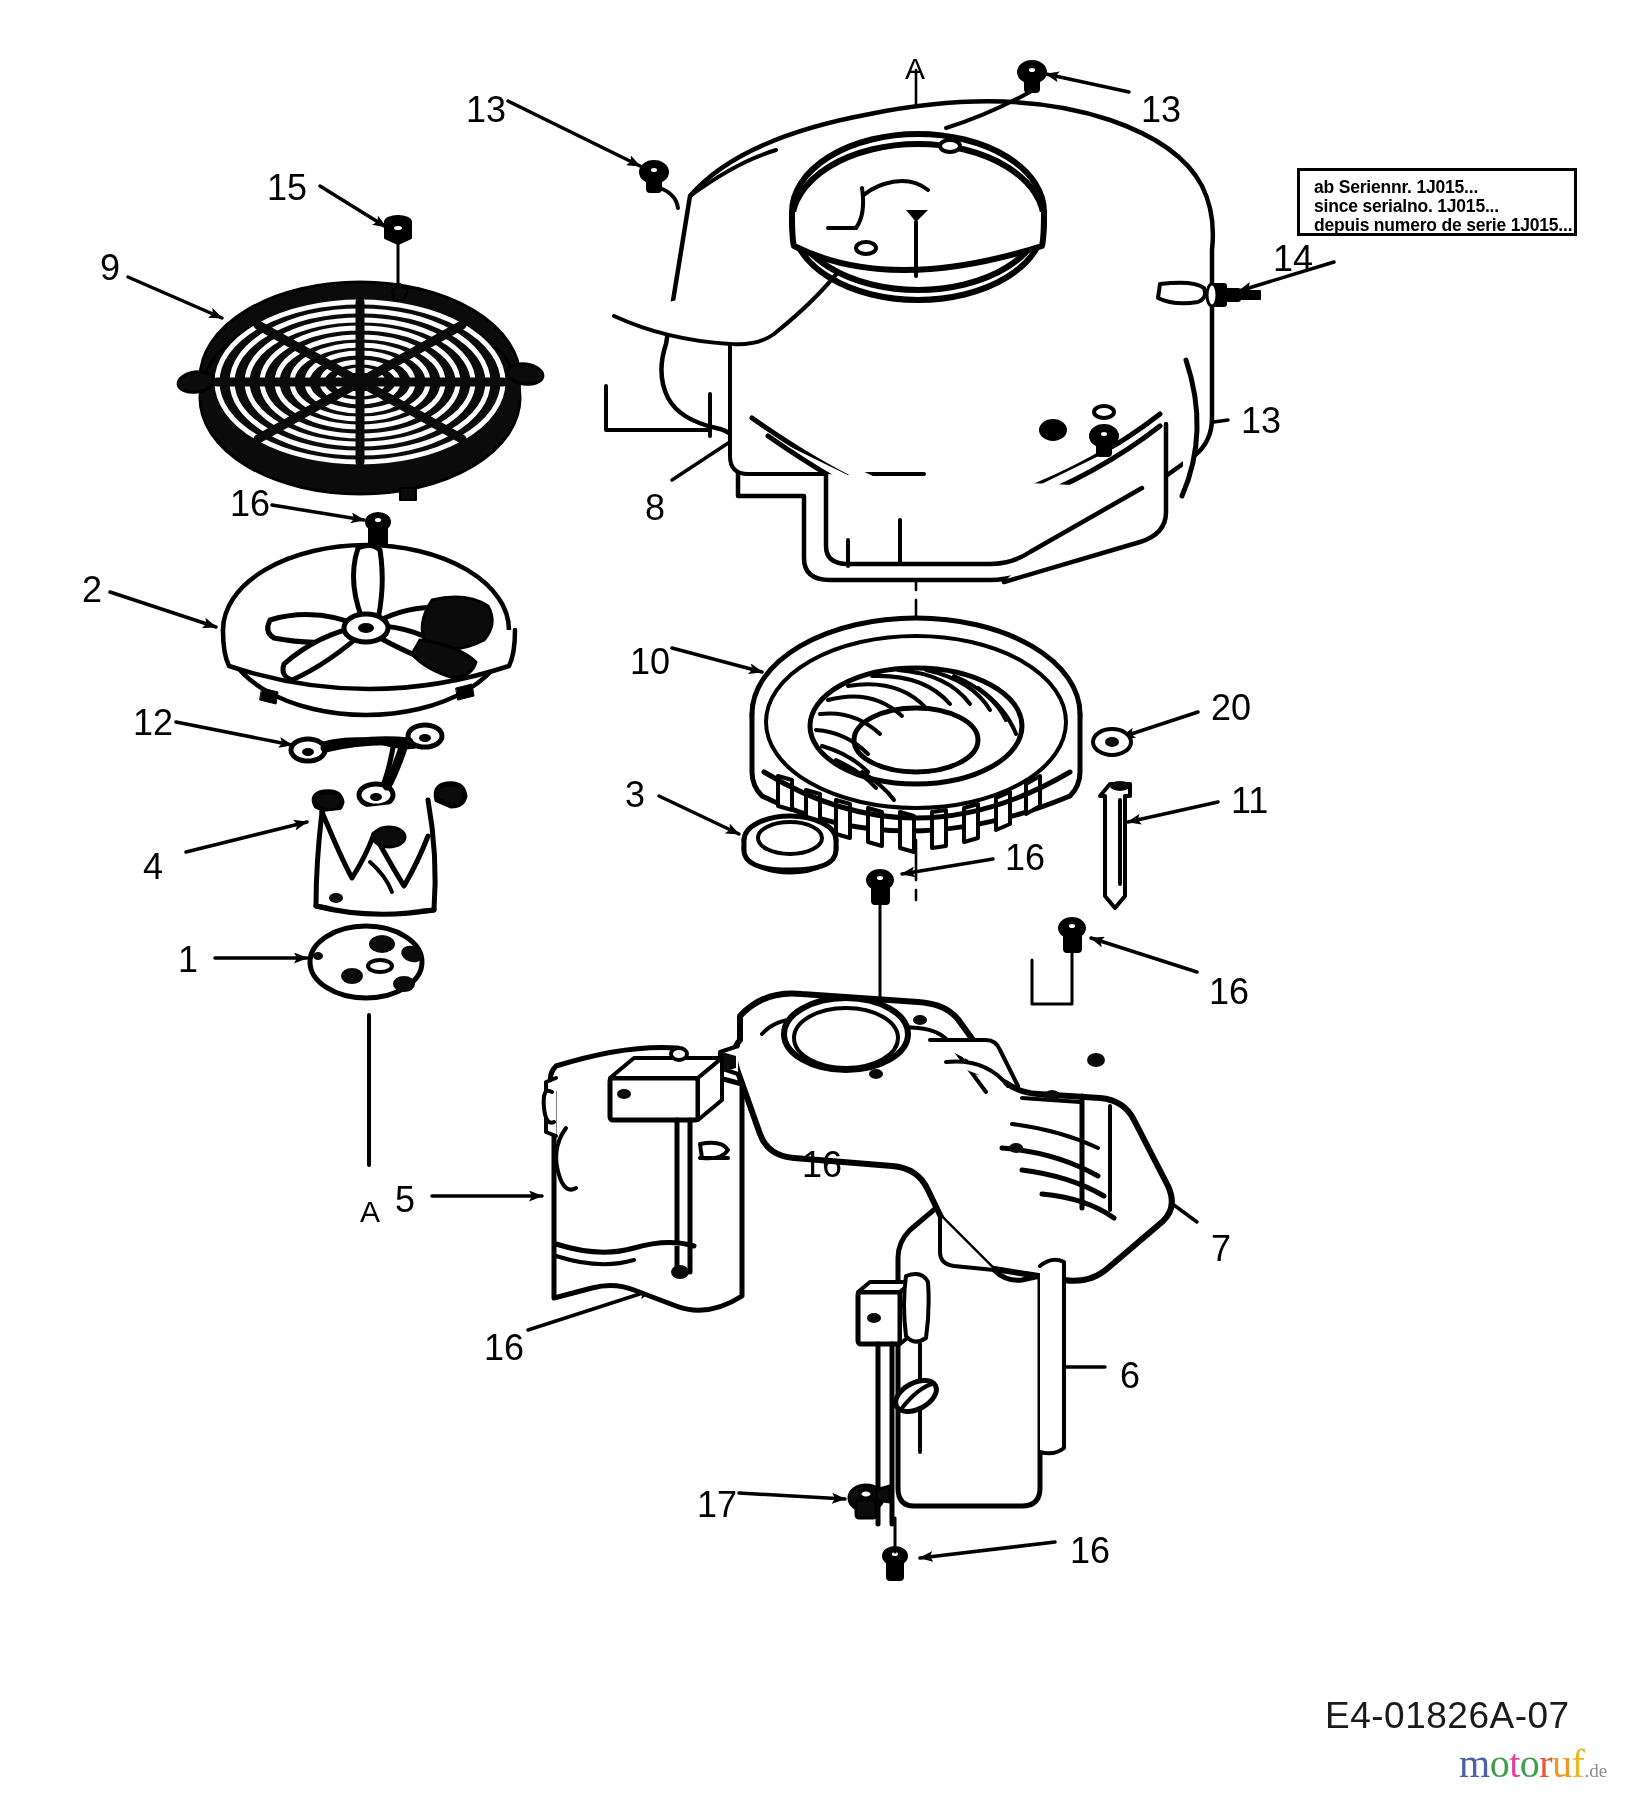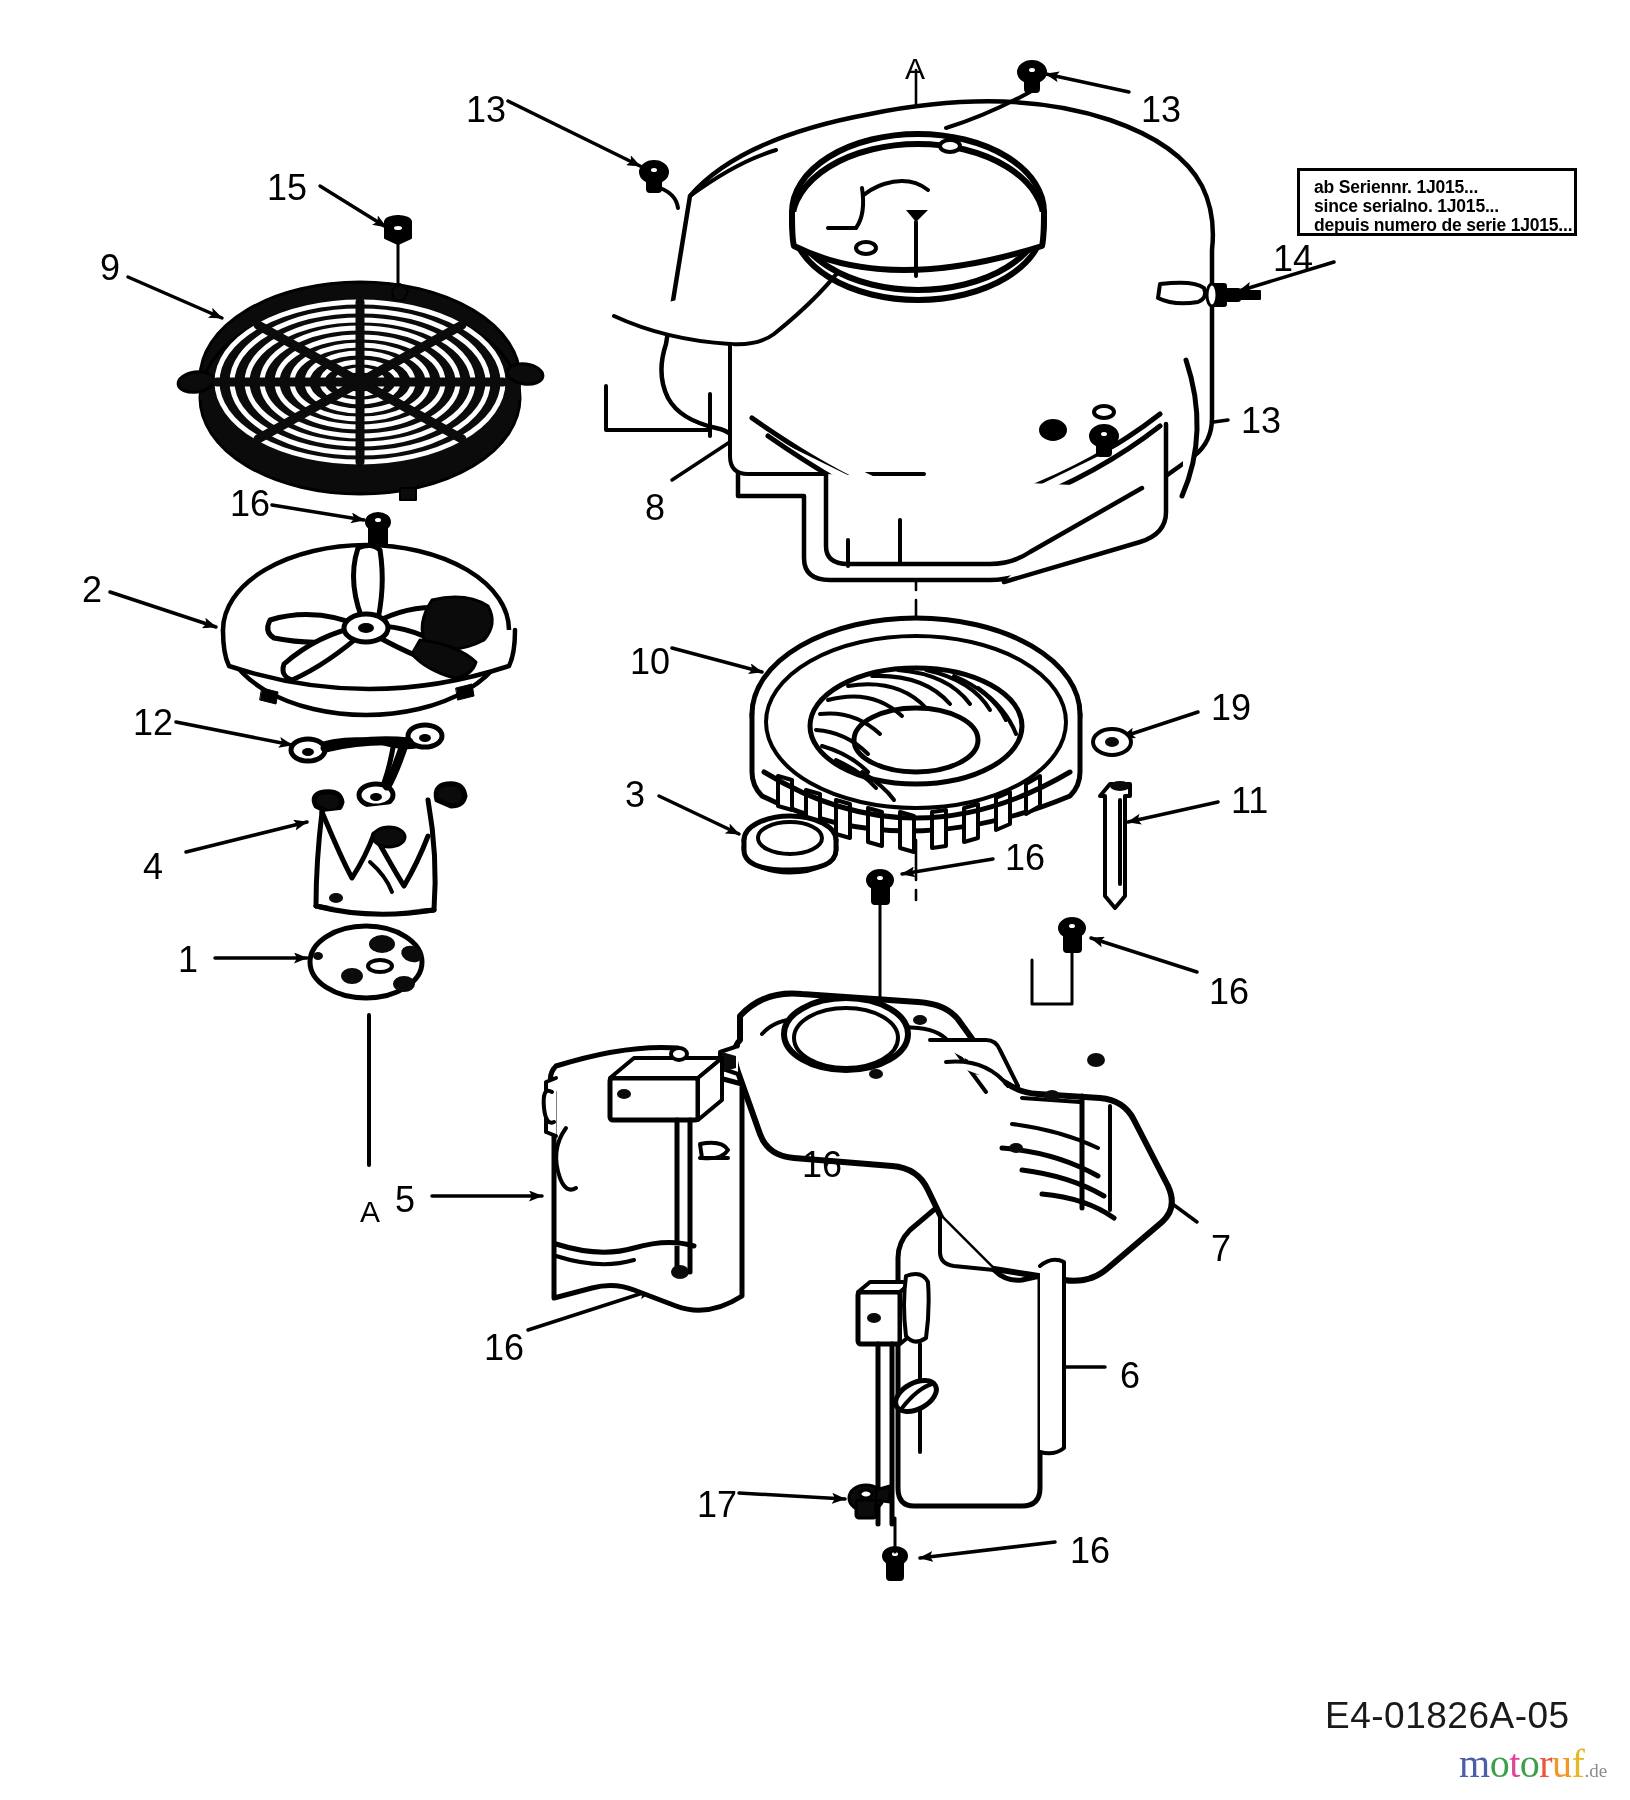--- a/index.html
+++ b/index.html
@@ -484,21 +484,21 @@
       <div class="callout" style="left: 1141px; top: 92px;">13</div>
       <div class="callout" style="left: 267px; top: 170px;">15</div>
       <div class="callout" style="left: 100px; top: 250px;">9</div>
       <div class="callout" style="left: 1273px; top: 241px;">14</div>
       <div class="callout" style="left: 1241px; top: 403px;">13</div>
       <div class="callout" style="left: 645px; top: 490px;">8</div>
       <div class="callout" style="left: 230px; top: 486px;">16</div>
       <div class="callout" style="left: 82px; top: 572px;">2</div>
       <div class="callout" style="left: 630px; top: 628px; margin-top: 16px;">10</div>
       <div class="callout" style="left: 133px; top: 705px;">12</div>
-      <div class="callout" style="left: 1211px; top: 690px;">19</div>
+      <div class="callout" style="left: 1211px; top: 690px;">20</div>
       <div class="callout" style="left: 625px; top: 777px;">3</div>
       <div class="callout" style="left: 1231px; top: 783px;">11</div>
       <div class="callout" style="left: 143px; top: 849px;">4</div>
       <div class="callout" style="left: 1005px; top: 840px;">16</div>
       <div class="callout" style="left: 178px; top: 942px;">1</div>
       <div class="callout" style="left: 1209px; top: 974px;">16</div>
       <div class="callout" style="left: 802px; top: 1147px;">16</div>
       <div class="callout" style="left: 395px; top: 1182px;">5</div>
       <div class="callout" style="left: 1211px; top: 1231px;">7</div>
       <div class="callout" style="left: 484px; top: 1330px;">16</div>
@@ -511,17 +511,17 @@
       <div class="section-letter" style="left: 905px; top: 52px;">A</div>
       <div class="section-letter" style="left: 360px; top: 1195px;">A</div>
     </div>
 
   <div id="note-box">
     <div class="note-line">ab Seriennr. 1J015...</div>
     <div class="note-line">since serialno. 1J015...</div>
     <div class="note-line">depuis numero de serie 1J015...</div>
   </div>
 
-  <div id="diagram-code">E4-01826A-05</div>
+  <div id="diagram-code">E4-01826A-07</div>
 
   <div id="watermark"><span class="wm" style="color: rgb(74, 95, 165);">m</span><span class="wm" style="color: rgb(63, 158, 77);">o</span><span class="wm" style="color: rgb(224, 69, 155);">t</span><span class="wm" style="color: rgb(63, 158, 77);">o</span><span class="wm" style="color: rgb(232, 85, 58);">r</span><span class="wm" style="color: rgb(240, 151, 42);">u</span><span class="wm" style="color: rgb(232, 184, 32);">f</span><span class="wm-de" style="color: rgb(138, 138, 138);">.de</span></div>
 
 </div>
 
 </body></html>

